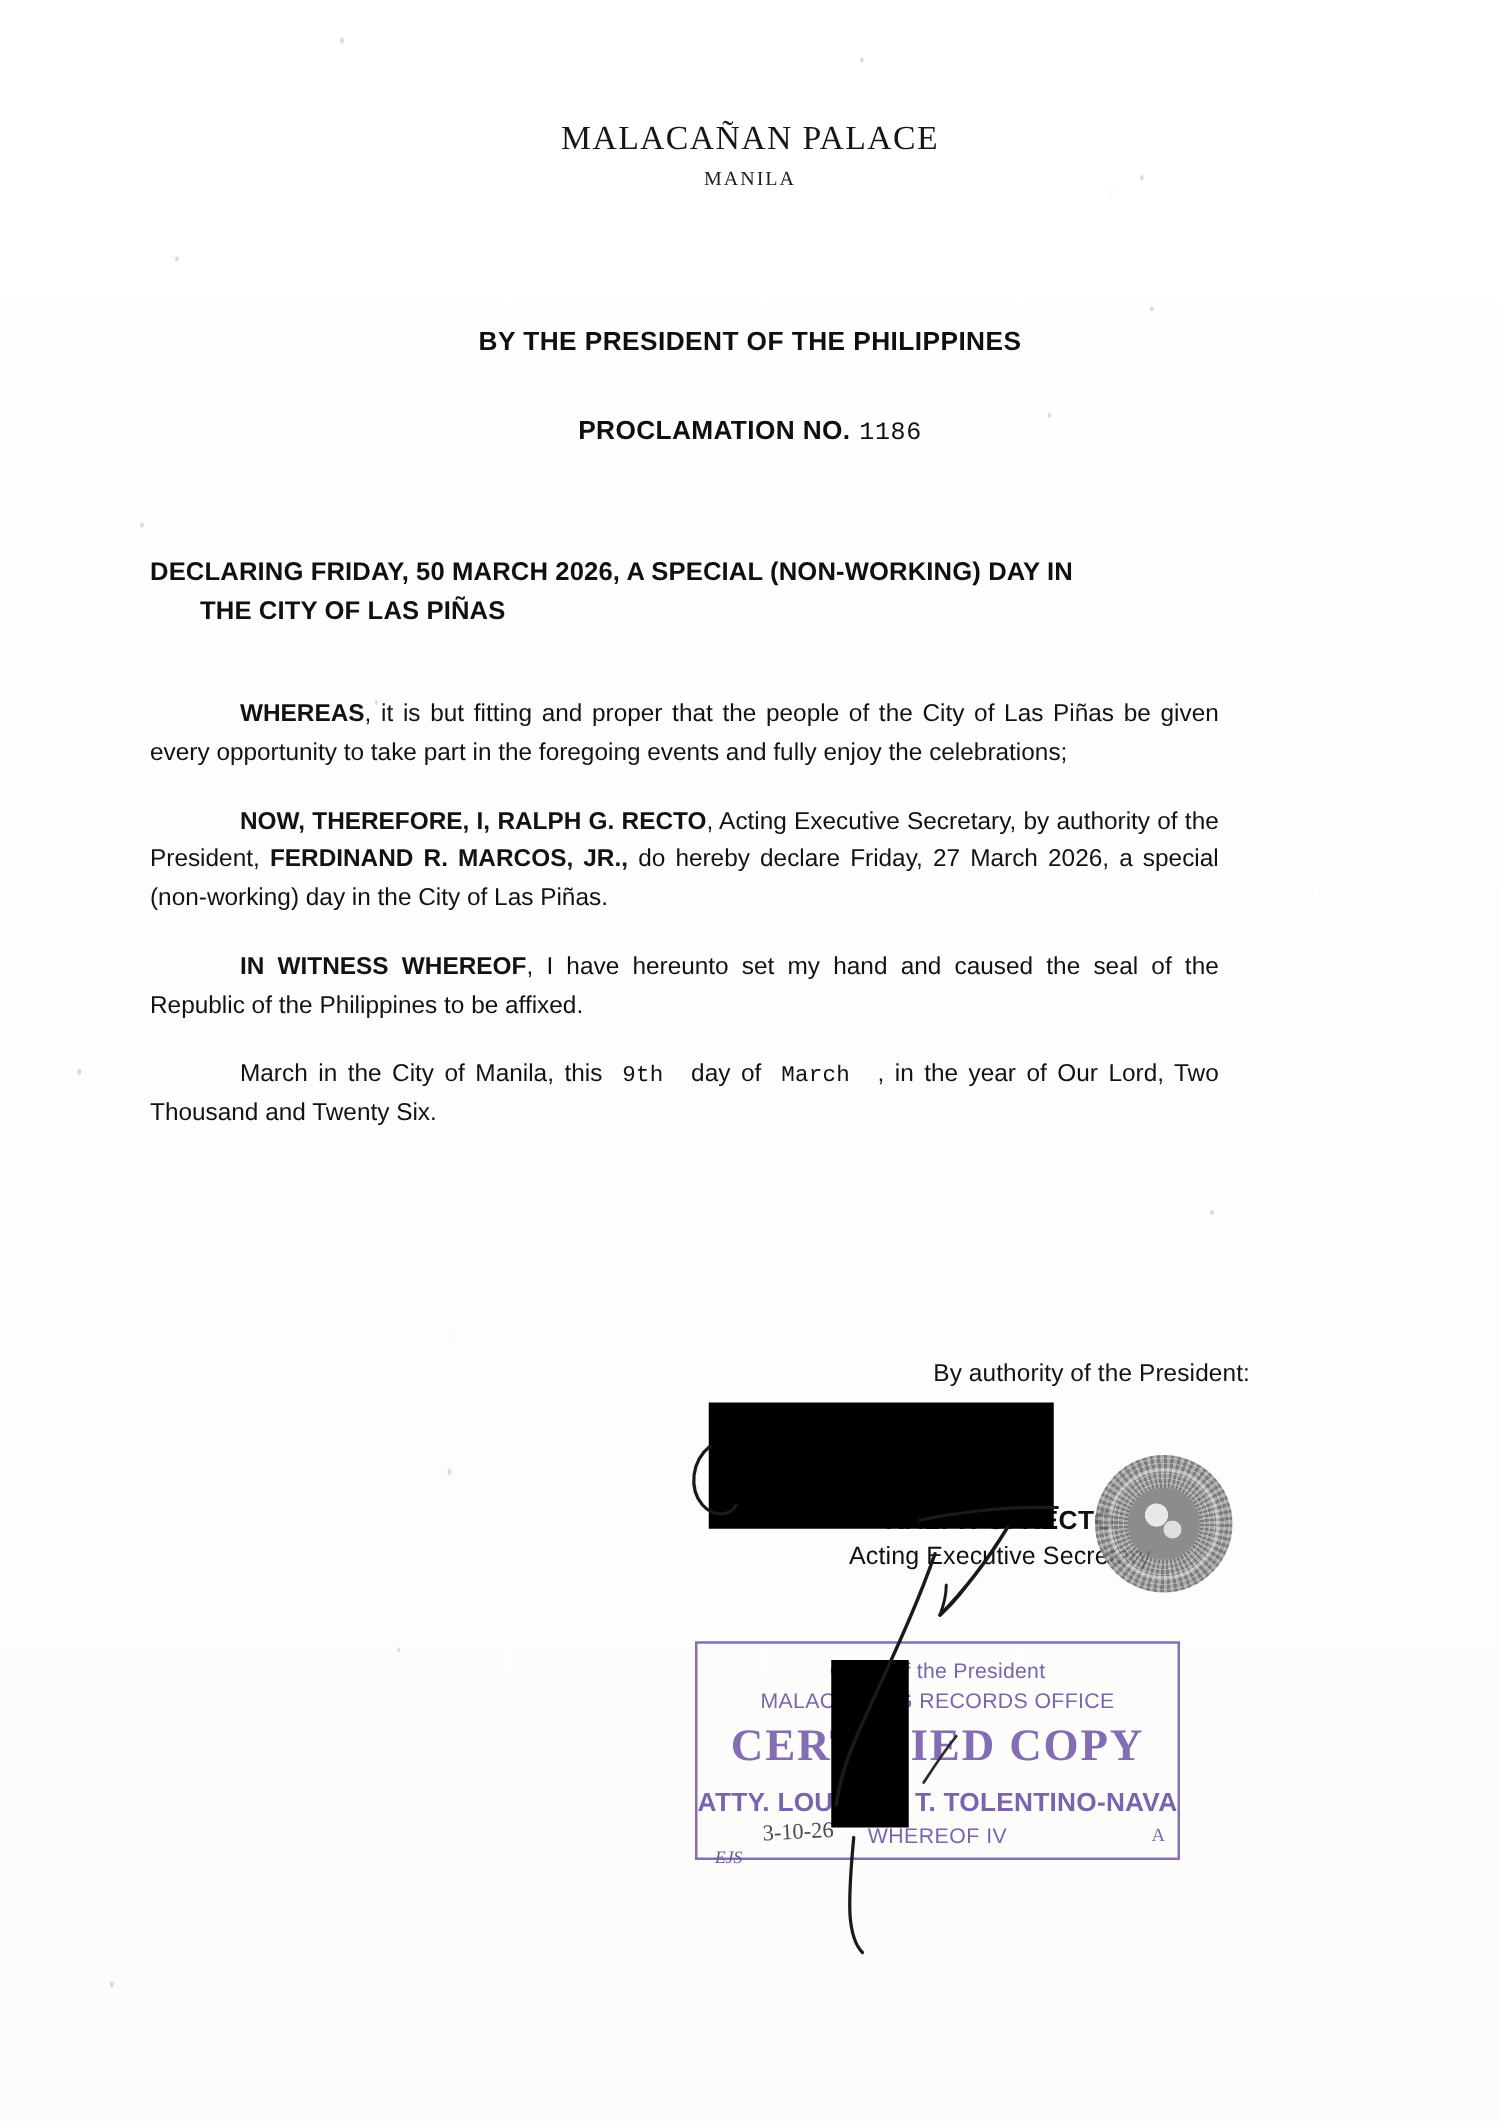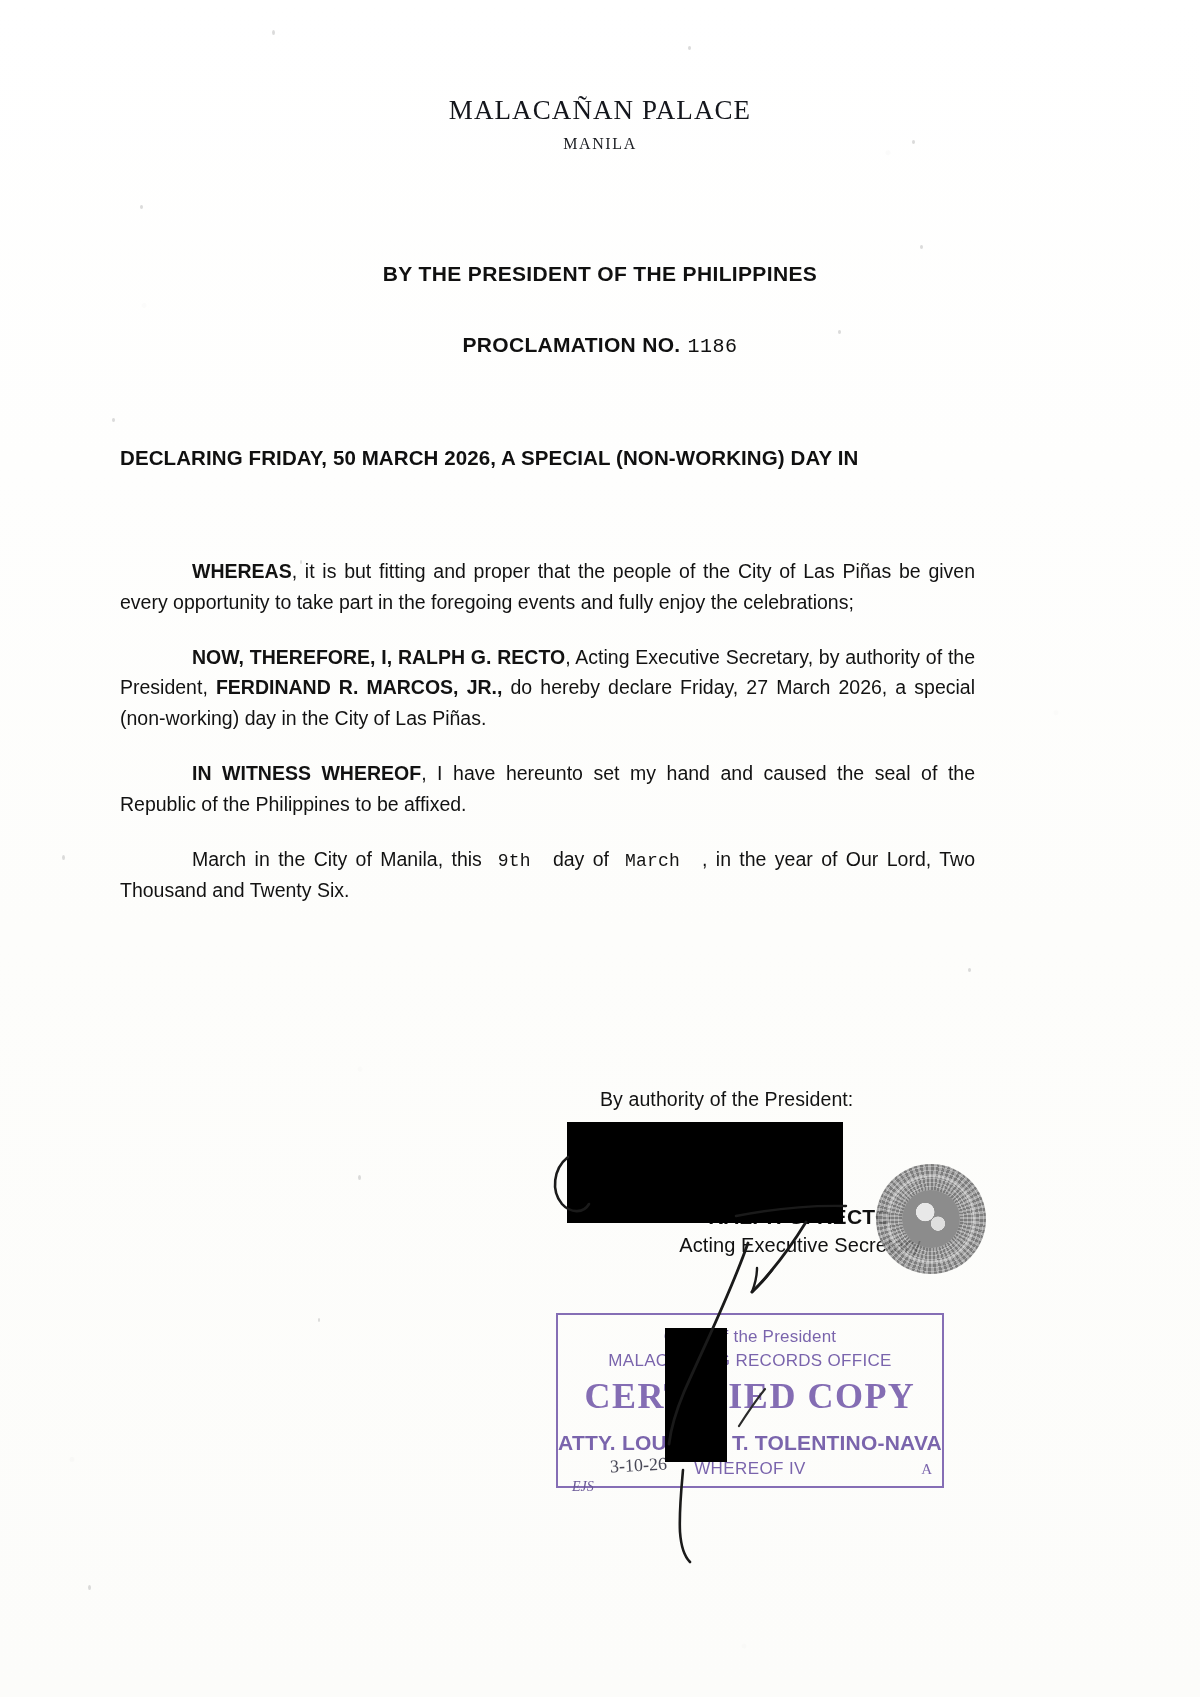--- a/index.html
+++ b/index.html
@@ -135,21 +135,21 @@
   }
   .gap-sm { display: inline-block; width: 16px; }
   .gap-md { display: inline-block; width: 22px; }
 
   
   #signature-block {
     position: absolute;
     top: 1088px;
     left: 600px;
     width: 400px;
-    text-align: left;
+    text-align: right;
   }
   #by-authority {
     font-size: 19.5px;
     color: #121212;
     letter-spacing: .1px;
   }
   #signer-name {
     position: absolute;
     top: 1205px;
     left: 600px;
@@ -357,20 +357,21 @@
   </div>
 
   <div class="center-heading" id="by-the-president">BY THE PRESIDENT OF THE PHILIPPINES</div>
 
   <div class="center-heading" id="proclamation-line">
     <span>PROCLAMATION NO.</span><span id="proclamation-number">1186</span>
   </div>
 
   <div id="doc-title">
     <span>DECLARING FRIDAY, 50 MARCH 2026, A SPECIAL (NON-WORKING) DAY IN</span>
+    <span class="line2">THE CITY OF LAS PIÑAS</span>
   </div>
 
   <div id="body-text">
 
 
     <p class="para"><b>WHEREAS</b><span>, it is but fitting and proper that the people of the City of Las Piñas be given every opportunity to take part in the foregoing events and fully enjoy the celebrations;</span></p>
 
     <p class="para"><b>NOW, THEREFORE, I, RALPH G. RECTO</b><span>, Acting Executive Secretary, by authority of the President, </span><b>FERDINAND R. MARCOS, JR.,</b><span> do hereby declare Friday, 27 March 2026, a special (non-working) day in the City of Las Piñas.</span></p>
 
     <p class="para"><b>IN WITNESS WHEREOF</b><span>, I have hereunto set my hand and caused the seal of the Republic of the Philippines to be affixed.</span></p>

